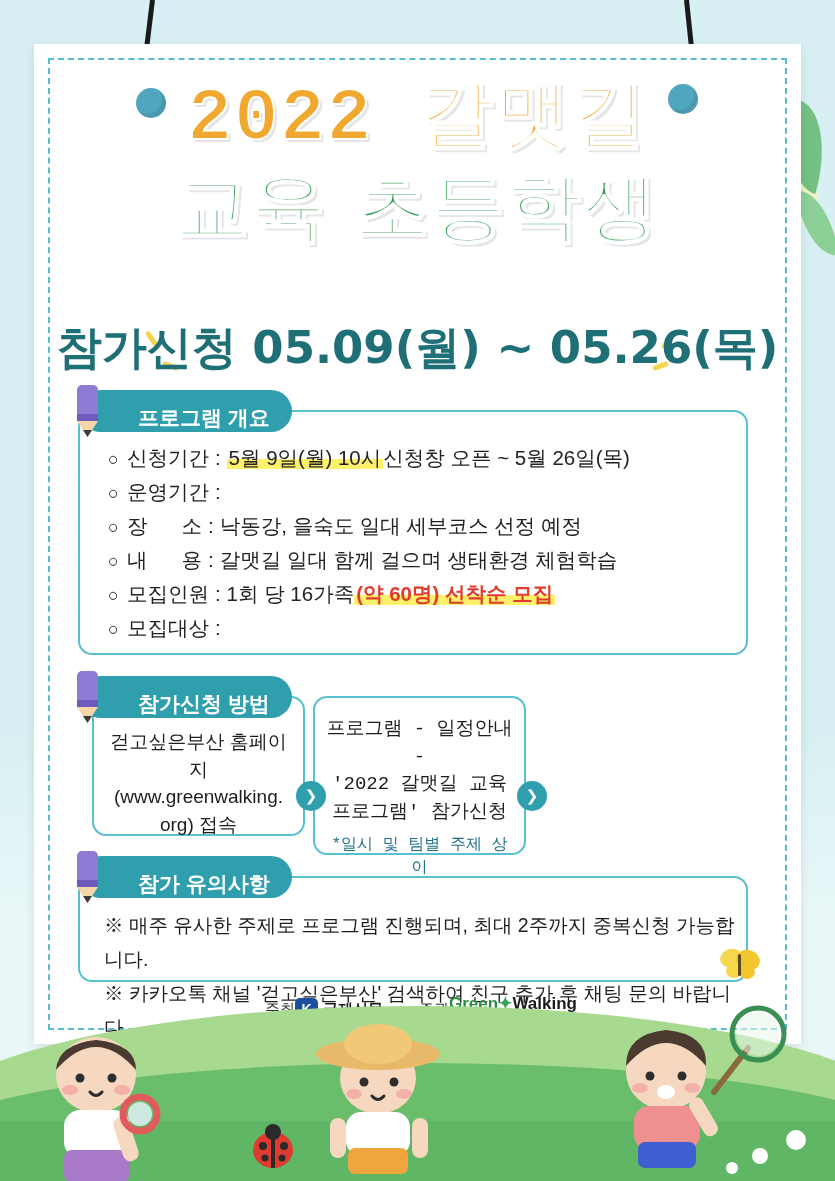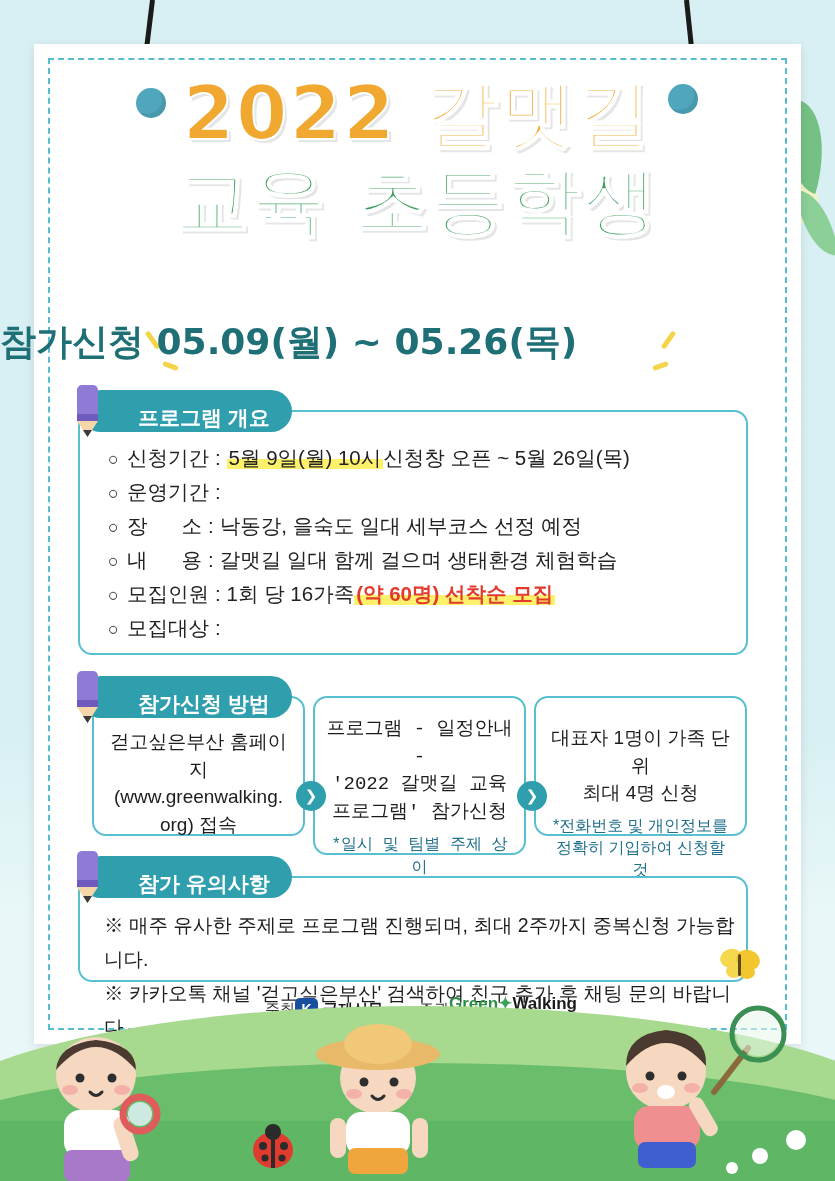--- a/index.html
+++ b/index.html
@@ -77,27 +77,28 @@
     font-family: "DejaVu Sans", sans-serif;
     font-weight: bold;
     font-size: 74px;
     letter-spacing: 2px;
     line-height: 1.18;
     color: #f0a830;
     -webkit-text-stroke: 2px #ffffff;
     text-shadow: 3px 3px 0 rgba(0,0,0,.10);
   }
   .title-line .g { color: #3aa05a; }
-  .title-line .o { color: #f0a830; }
+  .title-line .o { color: #f0a830; font-family: Liberation Mono, monospace; }
   .subtitle {
     position: absolute;
     left: 0; right: 0; top: 318px;
+    text-align: center;
     font-family: "DejaVu Sans", sans-serif;
     font-weight: bold;
-    font-size: 36px;
+    font-size: 45px;
     color: #1f6f76;
     letter-spacing: 0px;
   }
   .spark {
     position: absolute;
     width: 5px; height: 20px;
     background: #f4d44a;
     border-radius: 3px;
   }
   
@@ -345,26 +346,20 @@
   <div class="mcard" id="mcard1">
     <div style="white-space:pre-line;">걷고싶은부산 홈페이지
 (www.greenwalking.
 org) 접속</div>
   </div>
   <div class="mcard" id="mcard2">
     <div style="white-space:pre-line;">프로그램 - 일정안내 -
 '2022 갈맷길 교육
 프로그램' 참가신청</div>
     <div class="note" style="white-space:pre-line;">*일시 및 팀별 주제 상이</div>
-  </div>
-  <div class="mcard" id="mcard3">
-    <div style="white-space:pre-line;">대표자 1명이 가족 단위
-최대 4명 신청</div>
-    <div class="note" style="white-space:pre-line;">*전화번호 및 개인정보를
-정확히 기입하여 신청할 것</div>
   </div>
   <div class="arrow-circ" id="arrow1">❯</div>
   <div class="arrow-circ" id="arrow2">❯</div>
 
   <div class="card" id="card-notice"></div>
   <div class="pill" id="pill-notice">
     <svg class="pencil" viewBox="0 0 46 58">
       <rect x="11" y="4" width="21" height="36" rx="5" fill="#8f7ad6"></rect>
       <rect x="11" y="33" width="21" height="7" fill="#6f5bbd"></rect>
       <polygon points="11,40 32,40 21.5,56" fill="#f4d6a8"></polygon>

